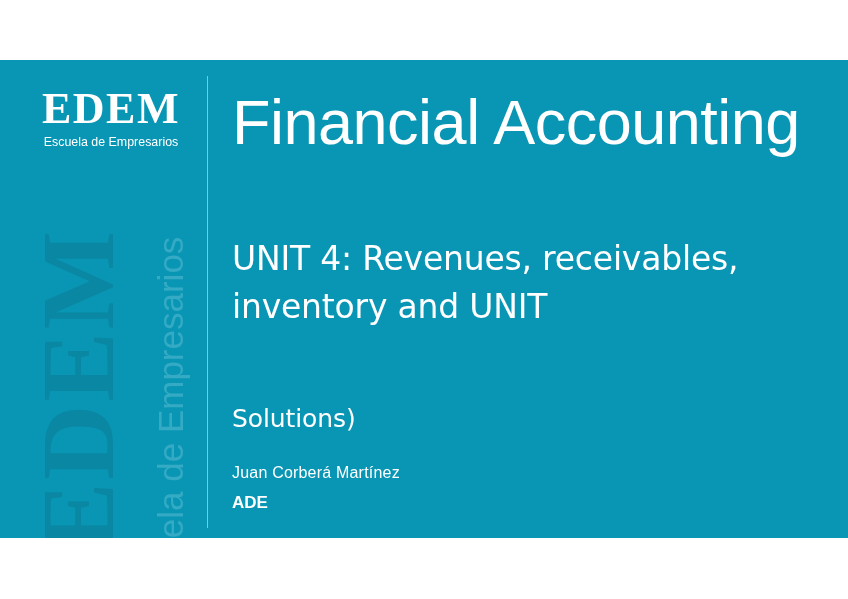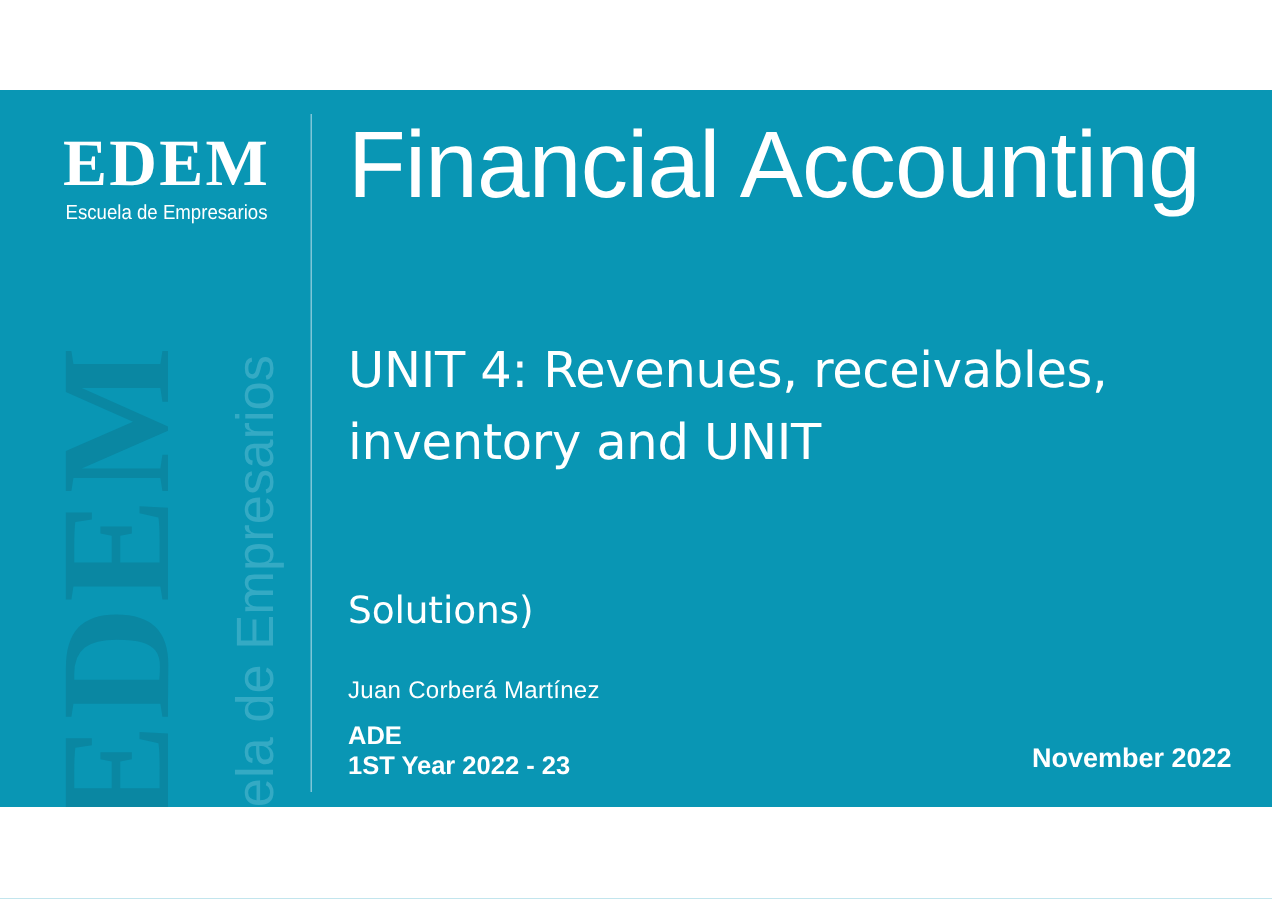--- a/index.html
+++ b/index.html
@@ -106,21 +106,21 @@
     top: 16px;
     width: 1px;
     height: 452px;
     background: #7ec6d8;
   }
 
   
   .content {
     position: absolute;
     left: 232px;
-    top: 0;
+    top: 12px;
     width: 612px;
     height: 386px;
   }
 
   .title {
     position: absolute;
     left: 0;
     top: 14px;
     margin: 0;
     font-family: "Liberation Sans", sans-serif;
@@ -232,19 +232,17 @@
     <div class="chapter">
       <br>
       <span>Solutions)</span>
     </div>
 
     <div class="author">Juan Corberá  Martínez</div>
 
     <div class="meta">
       <span>ADE</span>
       <br>
-      <span>1ST Year 2022 - 23</span>
-    </div>
-
-    <div class="slide-date">November 2022</div>
+    </div>
+
   </div>
 
 </div>
 
 </body></html>

